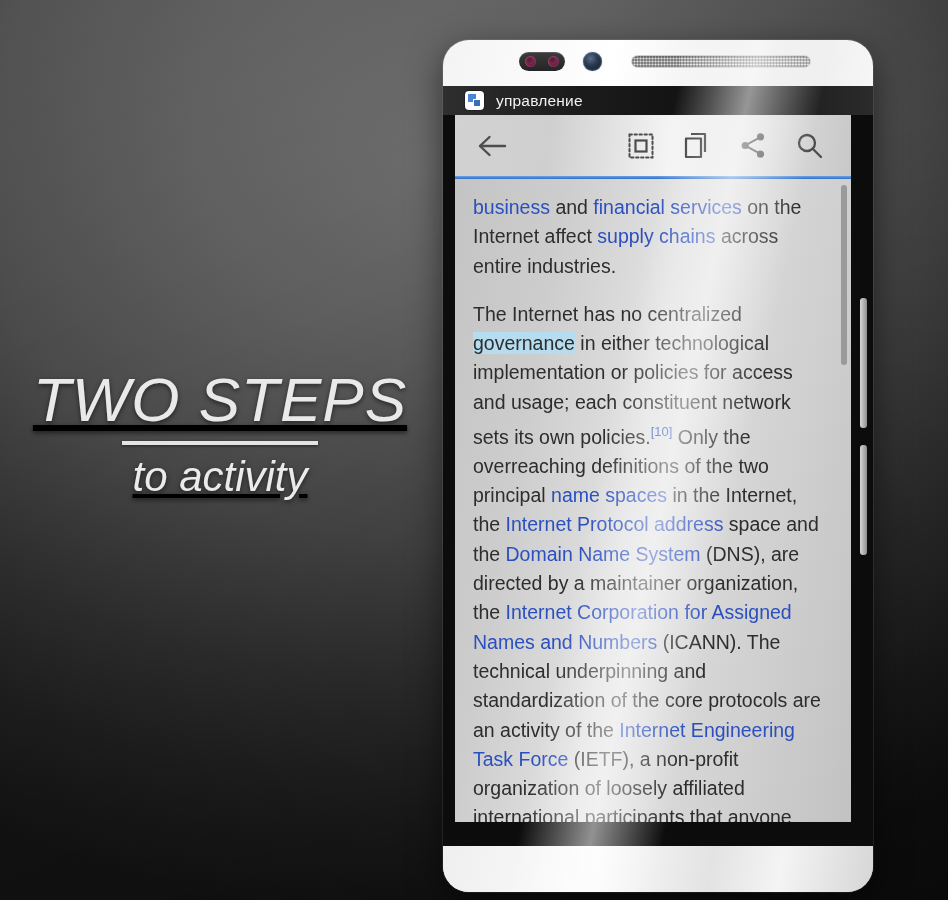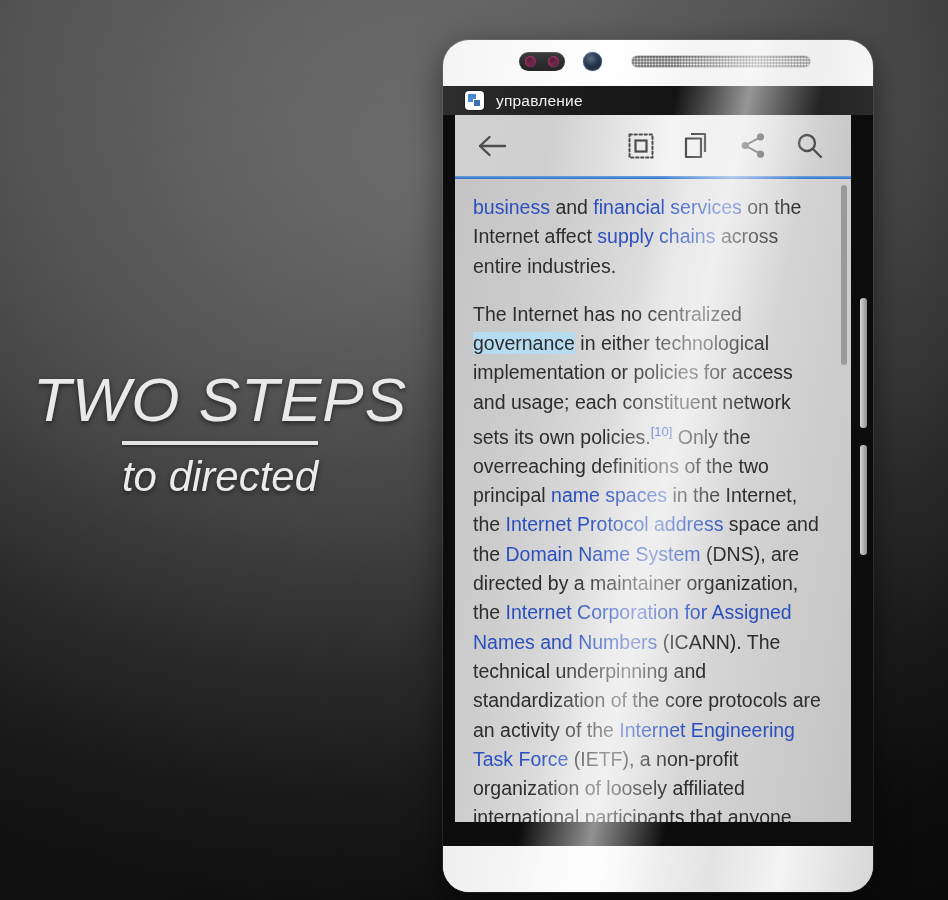--- a/index.html
+++ b/index.html
@@ -21,20 +21,21 @@
     background:linear-gradient(160deg, rgba(255,255,255,0.05) 0%, rgba(0,0,0,0) 34%, rgba(0,0,0,0.30) 78%, rgba(0,0,0,0.55) 100%);
   }
 
   
   #caption {
     position:absolute;
     left:0; top:368px;
     width:440px;
     text-align:center;
     z-index:5;
+    text-decoration:underline;
   }
   #caption .headline {
     font-size:62px;
     font-style:italic;
     font-weight:400;
     letter-spacing:1px;
     color:#e9e9e9;
     line-height:1.02;
     text-shadow:0 2px 5px rgba(0,0,0,0.55);
     white-space:nowrap;
@@ -209,21 +210,21 @@
 </style>
 </head>
 <body>
 
 <div id="bg"></div>
 <div id="bg-vignette"></div>
 
 <div id="caption">
   <div class="headline">TWO STEPS</div>
   <div class="rule"></div>
-  <div class="subline">to directed</div>
+  <div class="subline">to activity</div>
 </div>
 
 <div id="phone">
 
   <div id="top-bezel">
     <div class="sensor-pod">
       <div class="sensor-dot"></div>
       <div class="sensor-dot"></div>
     </div>
     <div class="front-camera"></div>

